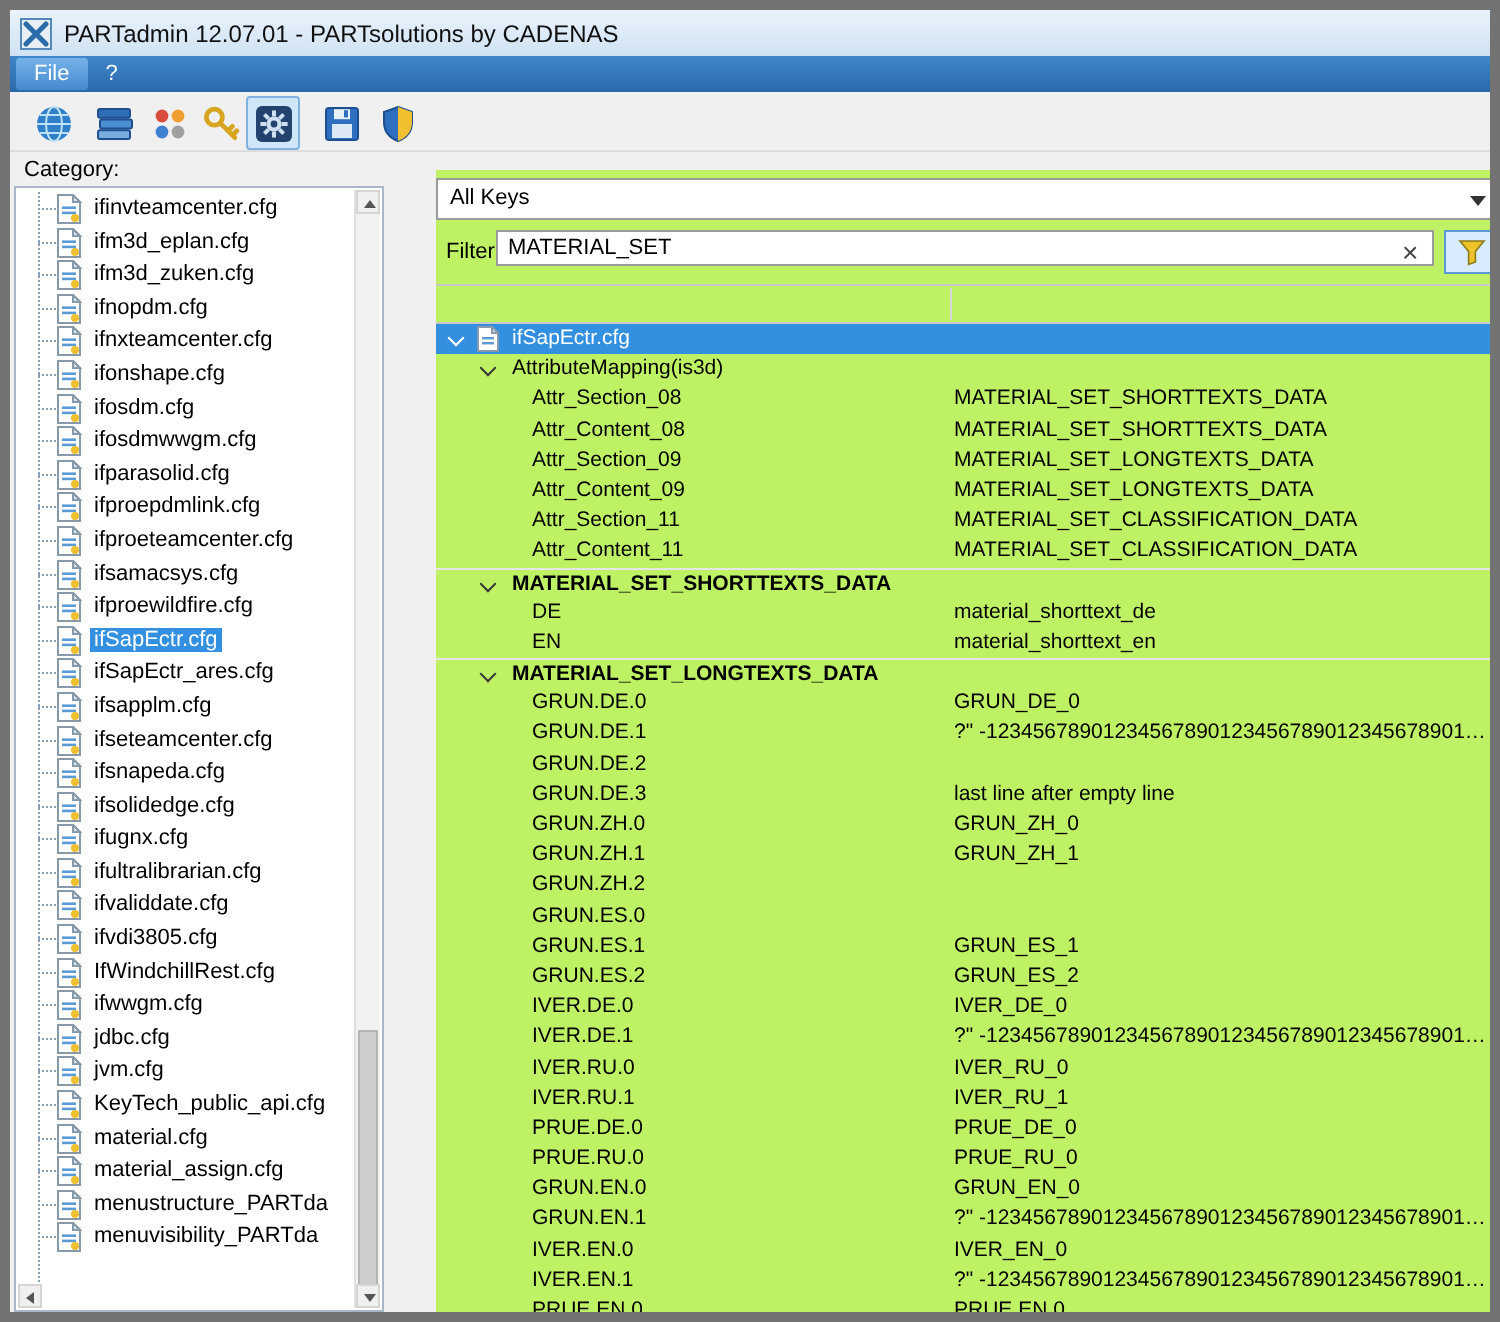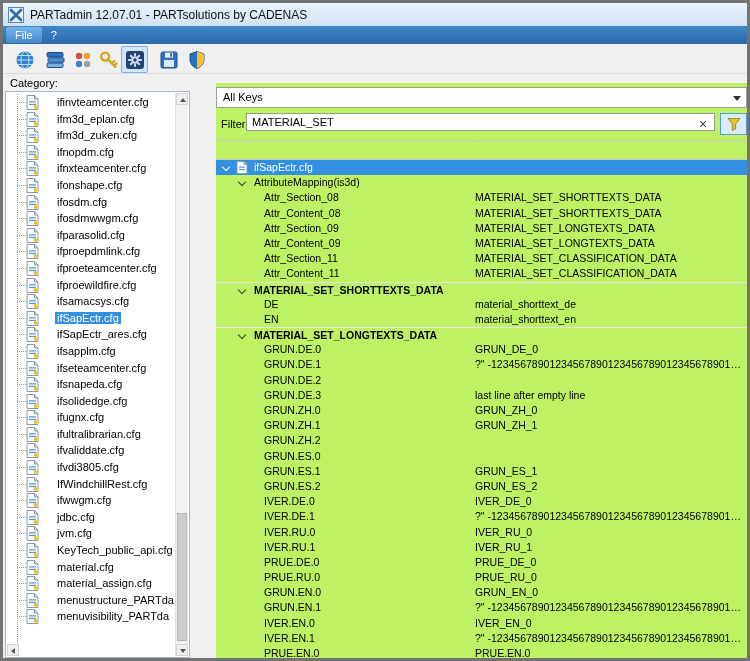--- a/index.html
+++ b/index.html
@@ -1,19 +1,19 @@
 <!DOCTYPE html>
 <html><head>
 <meta charset="utf-8">
 <style>
   html,body{margin:0;padding:0;background:#ffffff;}
   .window{
     position:relative;width:750px;height:661px;overflow:hidden;
     background:#f0f0f0;font-family:"Liberation Sans",sans-serif;
-    border:3px solid #737373;box-sizing:border-box;
+    border:5px solid #737373;box-sizing:border-box;
     -webkit-font-smoothing:antialiased;
   }
   
   .titlebar{position:absolute;left:0;top:0;right:0;height:23px;
     background:linear-gradient(#eaf3fb,#cfe2f3);border-bottom:1px solid #b3cbdd;
     display:flex;align-items:center;padding-left:5px;}
   .title-text{font-size:12px;color:#101010;margin-left:6px;white-space:nowrap;}
   
   .menubar{position:absolute;left:0;top:23px;right:0;height:18px;
     background:linear-gradient(#3f86c8,#2a6aab);display:flex;align-items:center;padding-left:3px;}
@@ -24,21 +24,21 @@
     border-bottom:1px solid #dcdcdc;}
   .tbtn{position:absolute;top:2px;width:25px;height:25px;display:flex;align-items:center;justify-content:center;border:1px solid transparent;border-radius:2px;}
   .tbtn.pressed{background:#cfe5f8;border:1px solid #7fb2e0;}
   
   .category-label{position:absolute;left:7px;top:74px;font-size:11px;color:#000;}
   .tree-panel{position:absolute;left:2px;top:88px;width:185px;bottom:0;
     background:#fff;border:1px solid #a8b8c8;box-sizing:border-box;}
   .tree-items{position:absolute;left:1px;top:2px;right:14px;bottom:2px;overflow:hidden;}
   .tree-items::before{content:"";position:absolute;left:10px;top:0;bottom:10px;border-left:1px dotted #8aa0b8;}
   .titem{position:relative;height:16.6px;line-height:16.6px;font-size:11px;
-    padding-left:48px;white-space:nowrap;overflow:hidden;color:#000;}
+    padding-left:36px;white-space:nowrap;overflow:hidden;color:#000;}
   .stub{position:absolute;left:10px;top:8px;width:9px;border-top:1px dotted #8aa0b8;}
   .cicon{position:absolute;left:19px;top:1px;}
   .clabel{padding:0 2px;}
   .titem.selected .clabel{background:#3390e0;color:#fff;}
   
   .vscroll{position:absolute;top:1px;right:1px;width:12px;bottom:1px;background:#f2f2f2;border-left:1px solid #e0e0e0;}
   .sbtn{position:absolute;left:0;width:12px;height:12px;background:#f0f0f0;border:1px solid #d5d5d5;box-sizing:border-box;}
   .sbtn.up{top:0;} .sbtn.down{bottom:0;}
   .tri{position:absolute;width:0;height:0;border-style:solid;}
   .tri.t-up{left:3px;top:4px;border-width:0 3px 4px 3px;border-color:transparent transparent #555 transparent;}
@@ -321,35 +321,35 @@
           <span class="stub"></span>
           <span class="cicon">
             <svg width="13" height="15" viewBox="0 0 13 15">
               <path d="M1 .5h7.5L12 4v10.5H1z" fill="#fff" stroke="#8899aa"></path>
               <path d="M8.5 .5L12 4H8.5z" fill="#d8e6f2" stroke="#8899aa"></path>
               <rect x="3" y="6.2" width="7" height="1.3" fill="#5b9bd5"></rect>
               <rect x="3" y="8.8" width="7" height="1.3" fill="#5b9bd5"></rect>
               <circle cx="9.5" cy="12" r="2" fill="#f0c030"></circle>
             </svg>
           </span>
+          <span class="clabel">ifsamacsys.cfg</span>
+        </div>
+
+        <div class="titem">
+          <span class="stub"></span>
+          <span class="cicon">
+            <svg width="13" height="15" viewBox="0 0 13 15">
+              <path d="M1 .5h7.5L12 4v10.5H1z" fill="#fff" stroke="#8899aa"></path>
+              <path d="M8.5 .5L12 4H8.5z" fill="#d8e6f2" stroke="#8899aa"></path>
+              <rect x="3" y="6.2" width="7" height="1.3" fill="#5b9bd5"></rect>
+              <rect x="3" y="8.8" width="7" height="1.3" fill="#5b9bd5"></rect>
+              <circle cx="9.5" cy="12" r="2" fill="#f0c030"></circle>
+            </svg>
+          </span>
           <span class="clabel">ifproewildfire.cfg</span>
-        </div>
-
-        <div class="titem">
-          <span class="stub"></span>
-          <span class="cicon">
-            <svg width="13" height="15" viewBox="0 0 13 15">
-              <path d="M1 .5h7.5L12 4v10.5H1z" fill="#fff" stroke="#8899aa"></path>
-              <path d="M8.5 .5L12 4H8.5z" fill="#d8e6f2" stroke="#8899aa"></path>
-              <rect x="3" y="6.2" width="7" height="1.3" fill="#5b9bd5"></rect>
-              <rect x="3" y="8.8" width="7" height="1.3" fill="#5b9bd5"></rect>
-              <circle cx="9.5" cy="12" r="2" fill="#f0c030"></circle>
-            </svg>
-          </span>
-          <span class="clabel">ifsamacsys.cfg</span>
         </div>
 
         <div class="titem selected">
           <span class="stub"></span>
           <span class="cicon">
             <svg width="13" height="15" viewBox="0 0 13 15">
               <path d="M1 .5h7.5L12 4v10.5H1z" fill="#fff" stroke="#8899aa"></path>
               <path d="M8.5 .5L12 4H8.5z" fill="#d8e6f2" stroke="#8899aa"></path>
               <rect x="3" y="6.2" width="7" height="1.3" fill="#5b9bd5"></rect>
               <rect x="3" y="8.8" width="7" height="1.3" fill="#5b9bd5"></rect>

